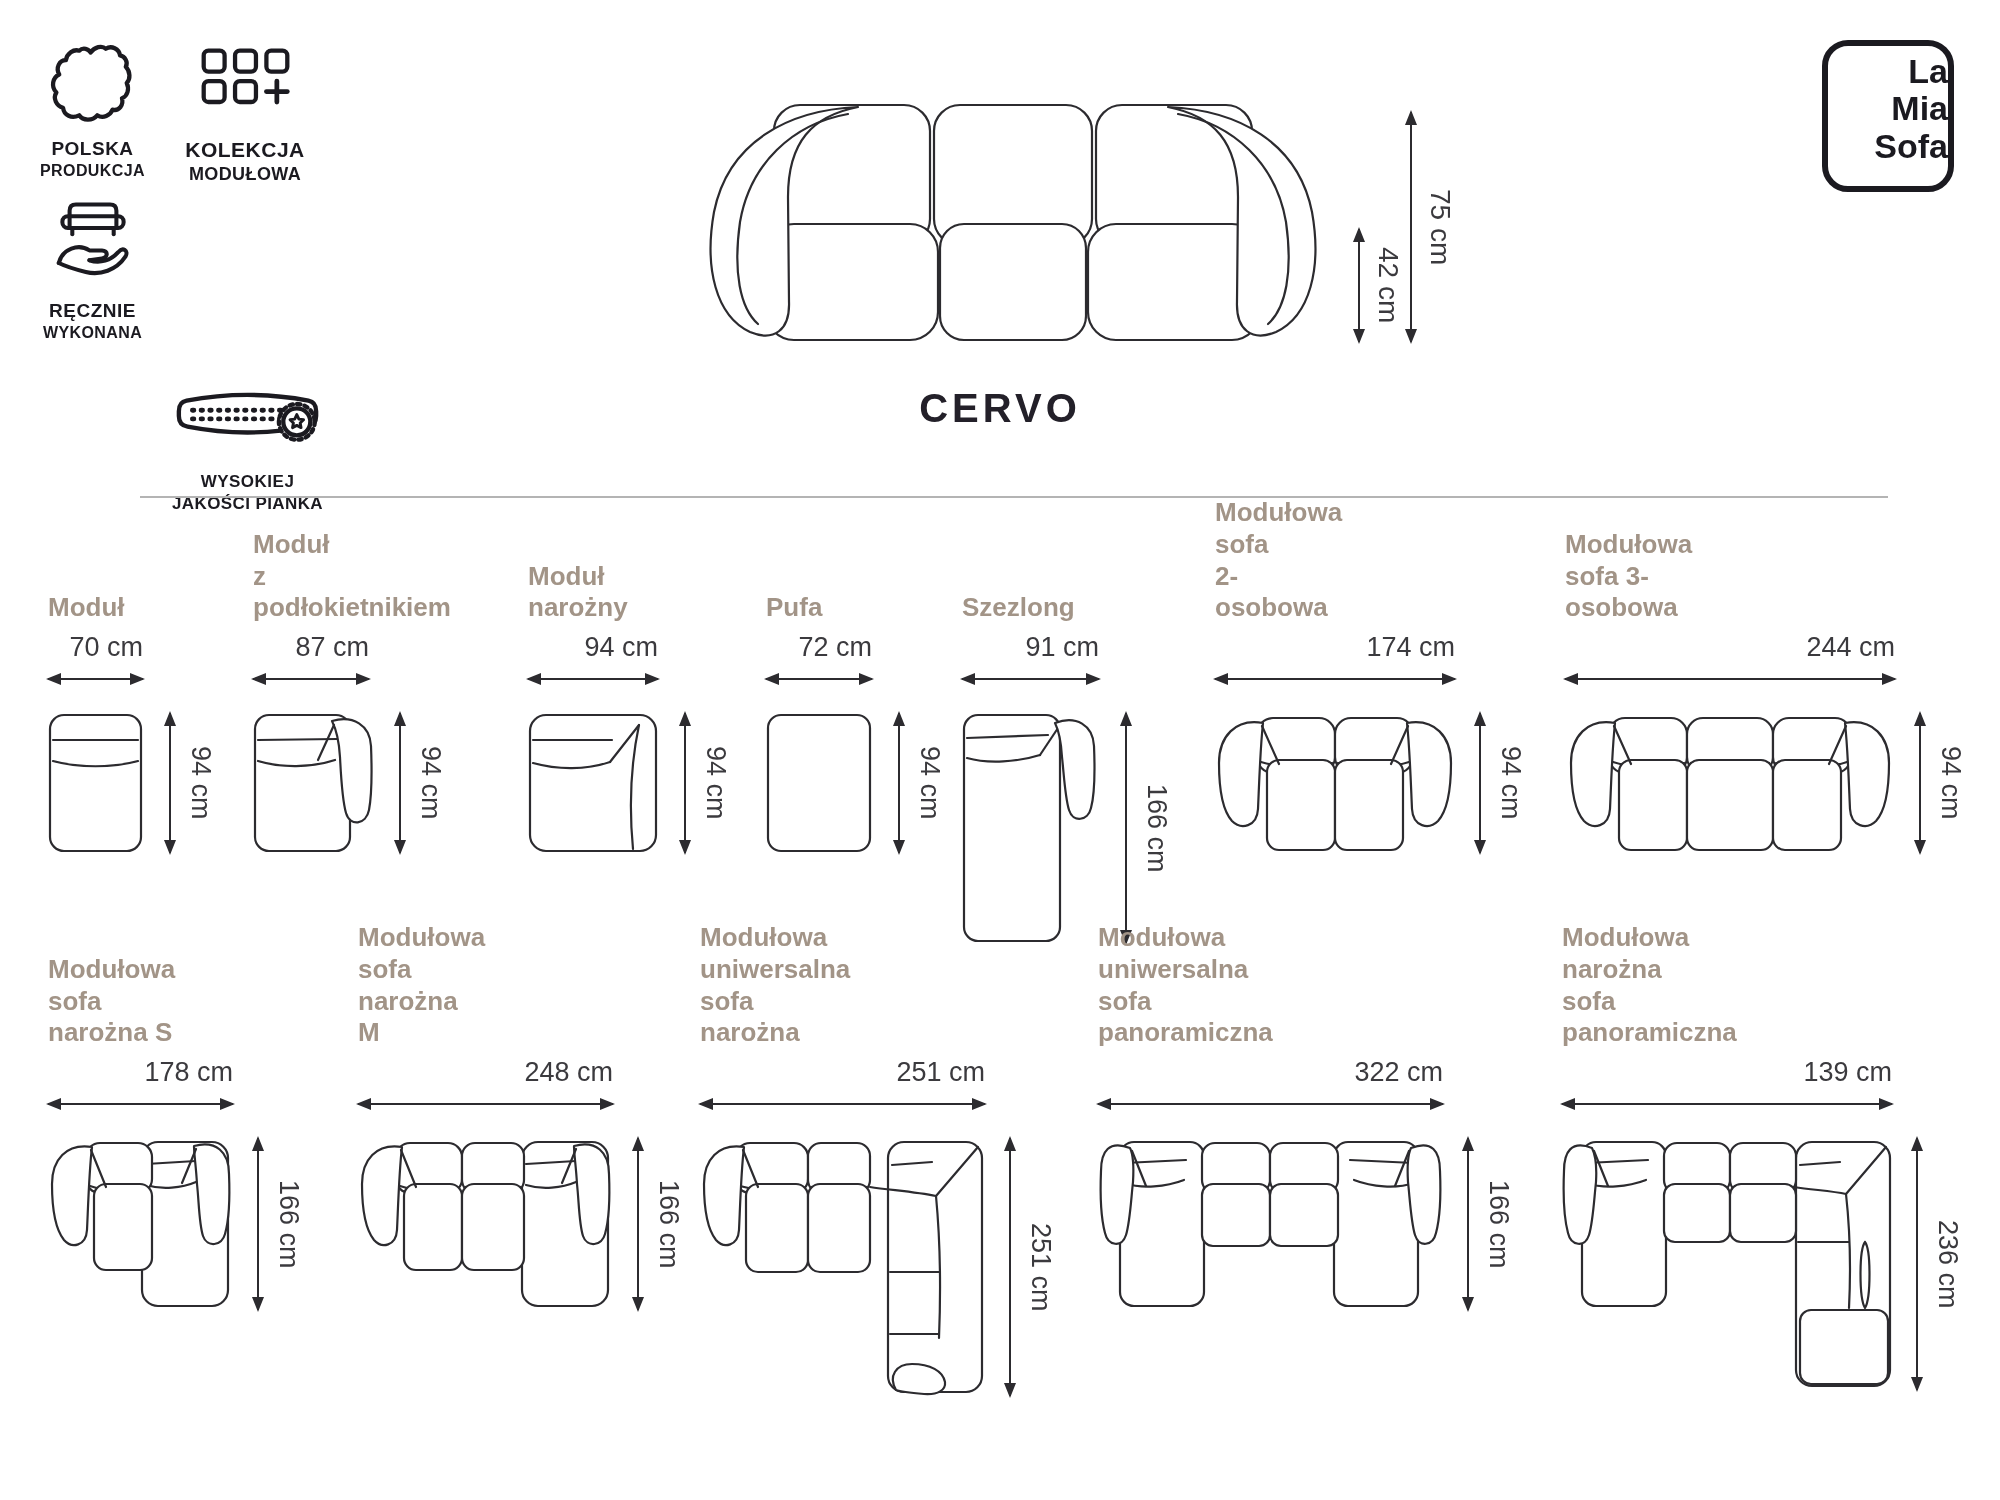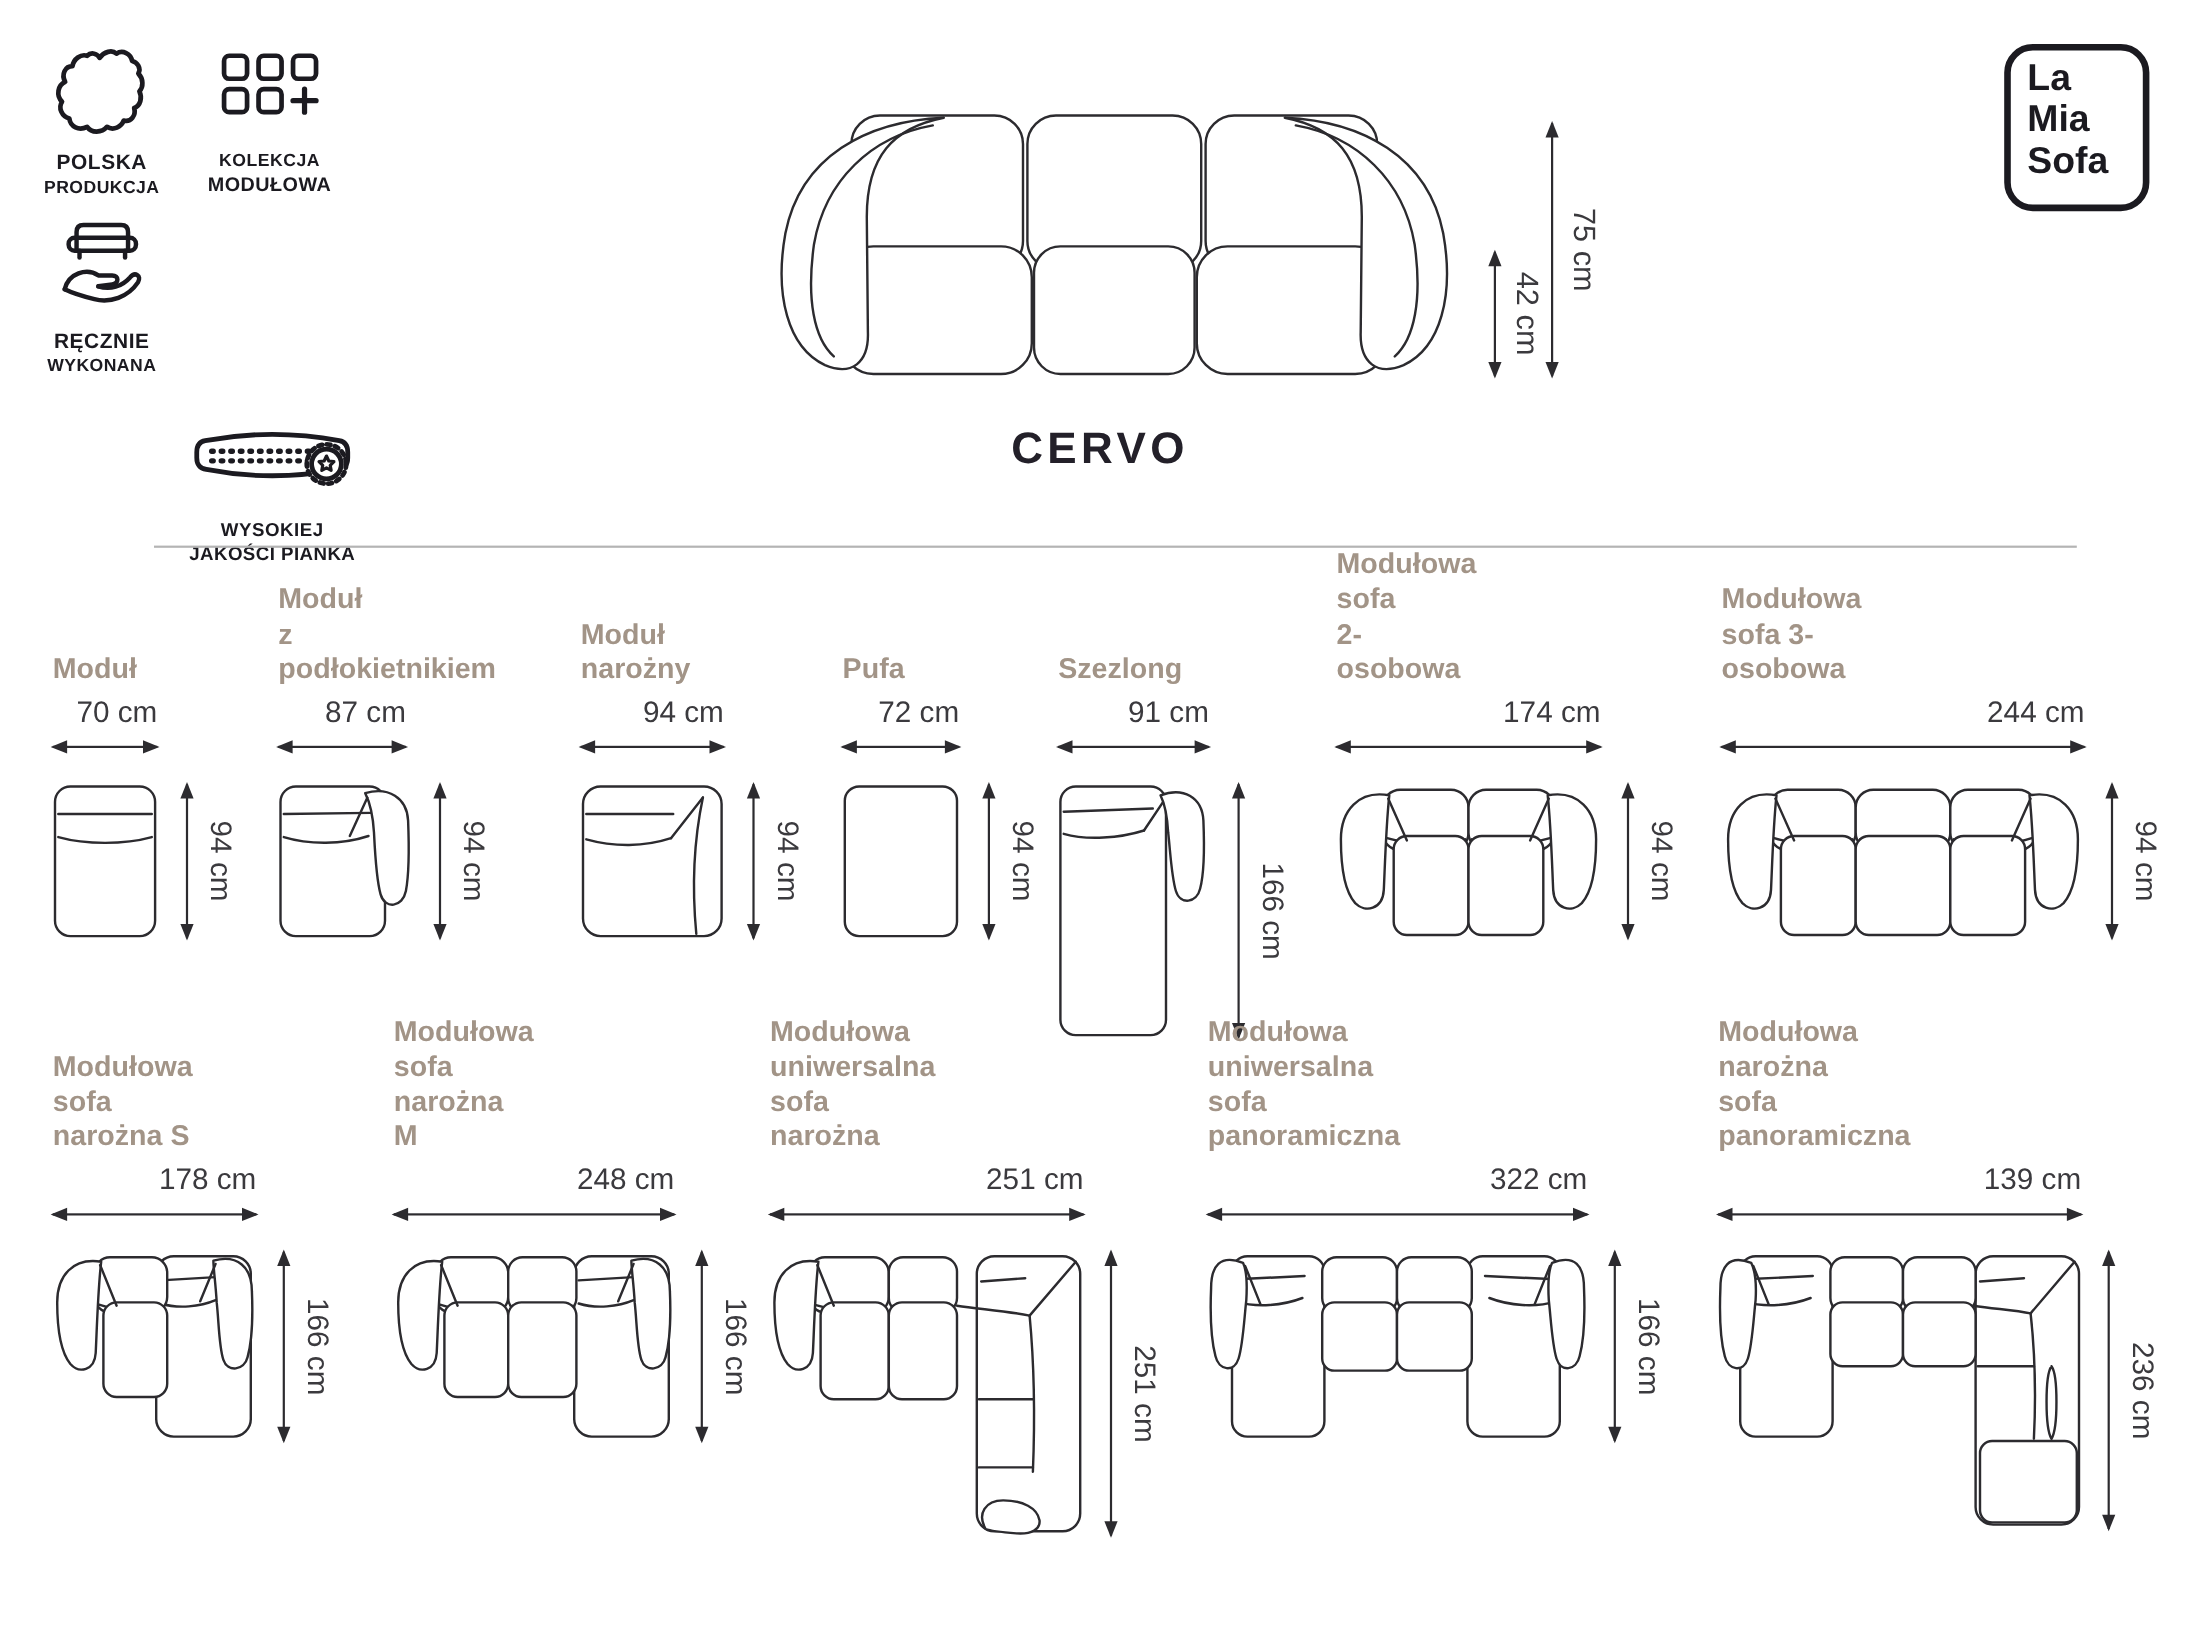--- a/index.html
+++ b/index.html
@@ -10,34 +10,34 @@
   }
   html,body{margin:0;padding:0;background:#fff;}
   body{font-family:"Liberation Sans", sans-serif;}
   #stage{position:relative;width:2000px;height:1500px;background:#ffffff;overflow:hidden;}
 
   
   .feat{position:absolute;text-align:center;color:var(--dark);}
   .f-ico{height:98px;display:flex;align-items:center;justify-content:center;}
   .f-l1{font-size:19px;font-weight:800;letter-spacing:.5px;margin-top:6px;}
   .f-l2{font-size:16px;font-weight:700;letter-spacing:.4px;margin-top:2px;}
-  .feat.v2 .f-l1{font-size:16px;}
+  .feat.v2 .f-l1{font-size:21px;}
   .feat.v2 .f-l2{font-size:18px;font-weight:800;}
   .feat.v5 .f-l1{font-size:22px;}
   .feat.v6 .f-l1{font-size:17px;}
   .feat.v6 .f-l2{font-size:17px;}
   svg.ico *{fill:none;stroke:var(--dark);stroke-width:4.5;stroke-linecap:round;stroke-linejoin:round;}
   svg.ico .thick{stroke-width:5;}
   svg.ico .dots{stroke-width:5;stroke-dasharray:1.5 7.5;}
   svg.ico .wfill{fill:#ffffff;}
 
   
   .logo{position:absolute;left:1822px;top:40px;width:132px;height:152px;border:6px solid var(--dark);
         border-radius:26px;box-sizing:border-box;padding:7px 0 0 15px;color:var(--dark);
-        font-weight:800;font-size:34px;line-height:1.1;}
+        font-weight:800;font-size:34px;line-height:1.1;text-align:right;}
 
   
   .sofa-front{position:absolute;left:688px;top:102px;}
   .cervo{position:absolute;left:800px;top:386px;width:400px;text-align:center;
          font-size:40px;font-weight:700;letter-spacing:4px;color:#232029;}
   .divider{position:absolute;left:140px;top:496px;width:1748px;height:2px;background:var(--divider,#b4b4b4);}
 
   
   .harrow{position:absolute;height:2px;background:var(--ink);}
   .harrow::before{content:"";position:absolute;left:-2px;top:-5px;width:0;height:0;

